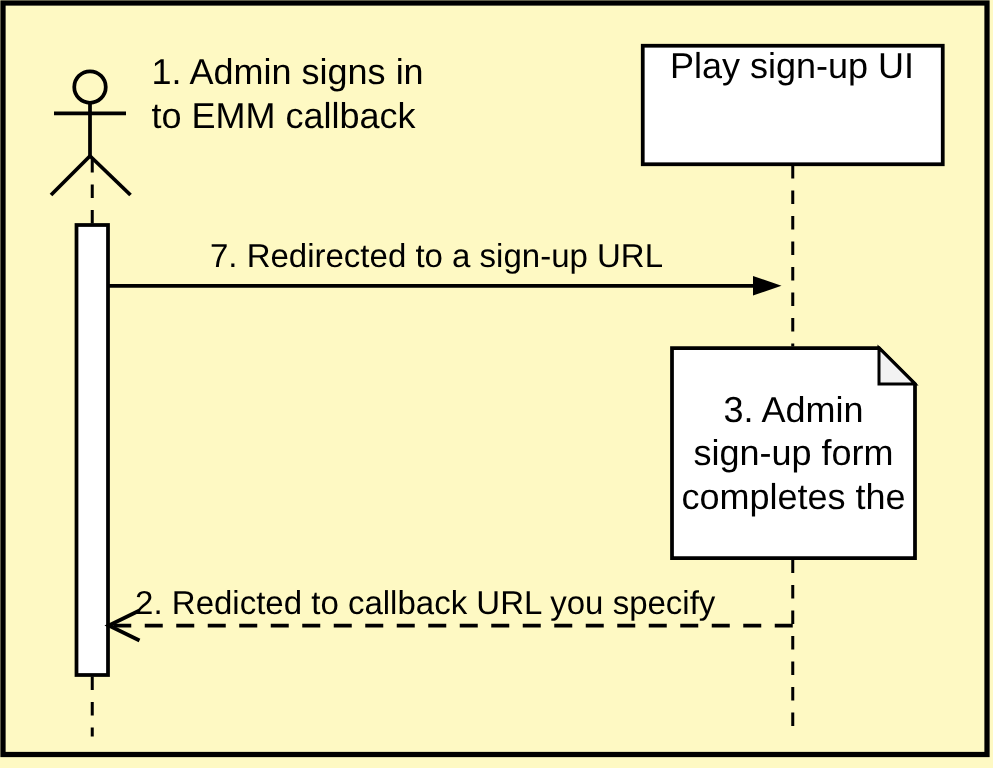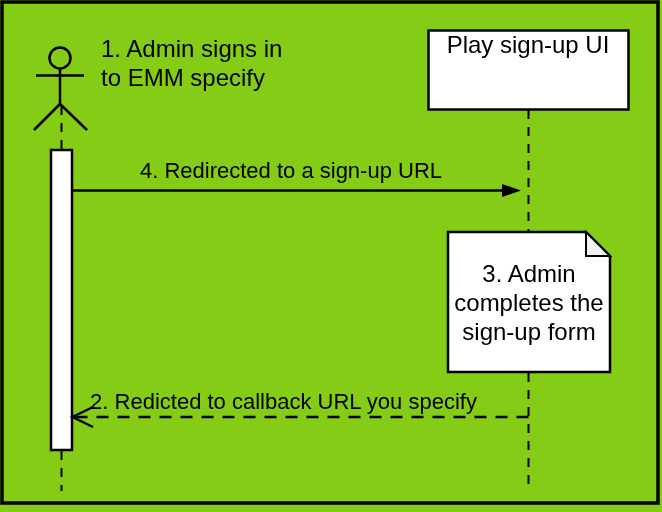--- a/index.html
+++ b/index.html
@@ -4,21 +4,21 @@
 <style>
   html, body {
     margin: 0;
     padding: 0;
     background: #ffffff;
   }
   .canvas {
     position: relative;
     width: 662px;
     height: 512px;
-    background: #84cc16;
+    background: #fef9c3;
     overflow: hidden;
     font-family: "Liberation Sans", "DejaVu Sans", sans-serif;
     color: #000000;
   }
   .canvas svg {
     position: absolute;
     left: 0;
     top: 0;
   }
   .label {
@@ -108,34 +108,34 @@
     </g>
 
     <g>
       <line x1="528.5" y1="417" x2="75" y2="417" stroke="#000000" stroke-width="2.5" stroke-dasharray="12,9"></line>
       <polyline points="93,407 72.5,417 93,427" fill="none" stroke="#000000" stroke-width="2.5"></polyline>
     </g>
   </svg>
 
   <div class="label shape-label actor-label">
     <div>1. Admin signs in</div>
-    <div>to EMM specify</div>
+    <div>to EMM callback</div>
   </div>
 
   <div class="label shape-label participant-label">
     <span>Play sign-up UI</span>
   </div>
 
   <div class="label msg-label msg1-label">
-    <span>4. Redirected to a sign-up URL</span>
+    <span>7. Redirected to a sign-up URL</span>
   </div>
 
   <div class="label shape-label note-label">
     <div>3. Admin</div>
+    <div>sign-up form</div>
     <div>completes the</div>
-    <div>sign-up form</div>
   </div>
 
   <div class="label msg-label msg2-label">
     <span>2. Redicted to callback URL you specify</span>
   </div>
 
 </div>
 
 </body></html>

